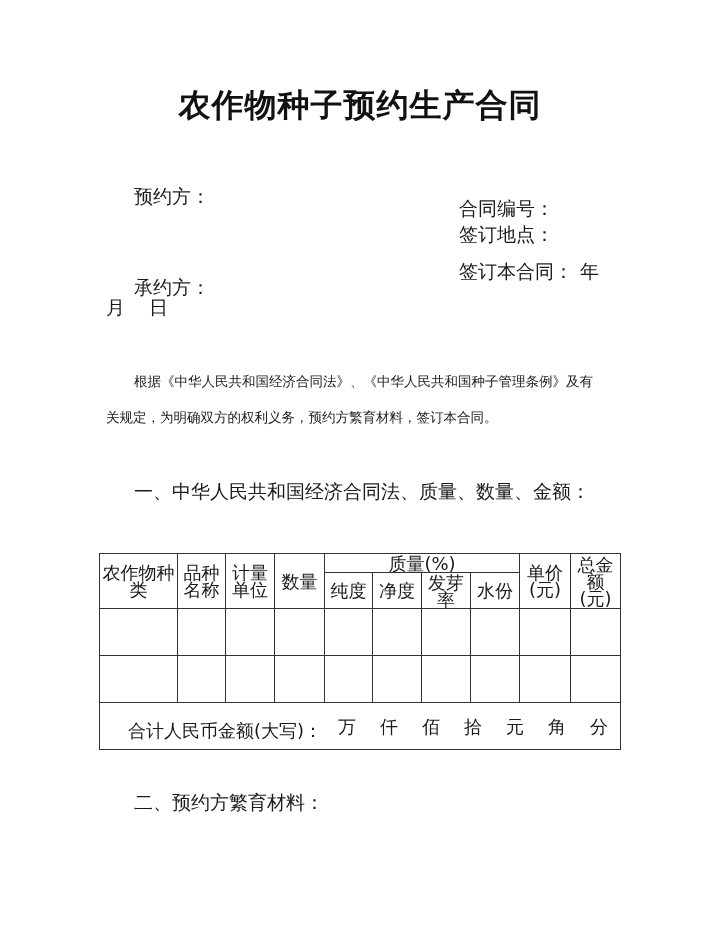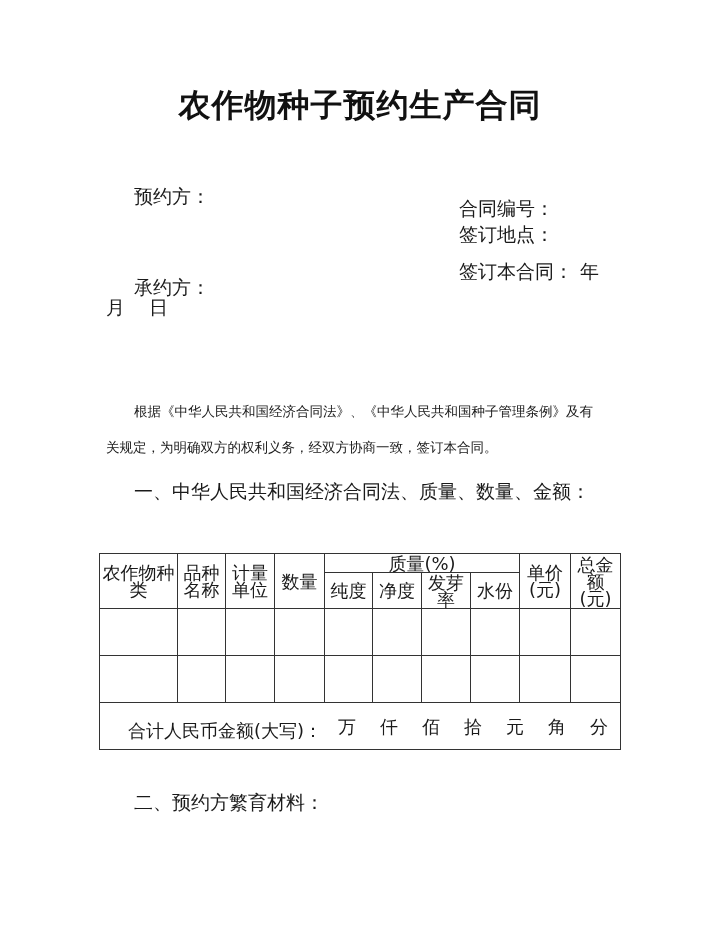--- a/index.html
+++ b/index.html
@@ -18,21 +18,21 @@
     .abs { position: absolute; white-space: nowrap; }
     .title {
       left: 0; width: 720px; top: 84px;
       text-align: center;
       font-size: 32px;
       font-weight: bold;
       letter-spacing: 1px;
       color: #111;
     }
     .txt { font-size: 19px; line-height: 18px; }
-    .para { font-size: 13.5px; line-height: 18px; margin-top: 30px; }
+    .para { font-size: 13.5px; line-height: 18px; }
 
     table.grid {
       position: absolute;
       left: 99px;
       top: 553px;
       border-collapse: collapse;
       table-layout: fixed;
       font-size: 18px;
       color: #1a1a1a;
     }
@@ -68,21 +68,21 @@
 <div class="abs txt" style="left:134px; top:187px;">预约方：</div>
 <div class="abs txt" style="left:459px; top:199px;text-align:center;">合同编号：</div>
 <div class="abs txt" style="left:459px; top:225px;">签订地点：</div>
 <div class="abs txt" style="left:134px; top:278px;">承约方：</div>
 <div class="abs txt" style="left:459px; top:262px;">签订本合同：</div>
 <div class="abs txt" style="left:580px; top:262px;">年</div>
 <div class="abs txt" style="left:106px; top:298px;">月</div>
 <div class="abs txt" style="left:149px; top:298px;">日</div>
 
 <div class="abs para" style="left:134px; top:372px;">根据《中华人民共和国经济合同法》、《中华人民共和国种子管理条例》及有</div>
-<div class="abs para" style="left:106px; top:408px;">关规定，为明确双方的权利义务，经双方协商一致，签订本合同。</div>
+<div class="abs para" style="left:106px; top:408px;">关规定，为明确双方的权利义务，预约方繁育材料，签订本合同。</div>
 
 <div class="abs txt" style="left:134px; top:482px;">一、中华人民共和国经济合同法、质量、数量、金额：</div>
 
 <table class="grid">
   <colgroup>
     <col style="width:78px">
     <col style="width:48px">
     <col style="width:49px">
     <col style="width:50px">
     <col style="width:48px">

